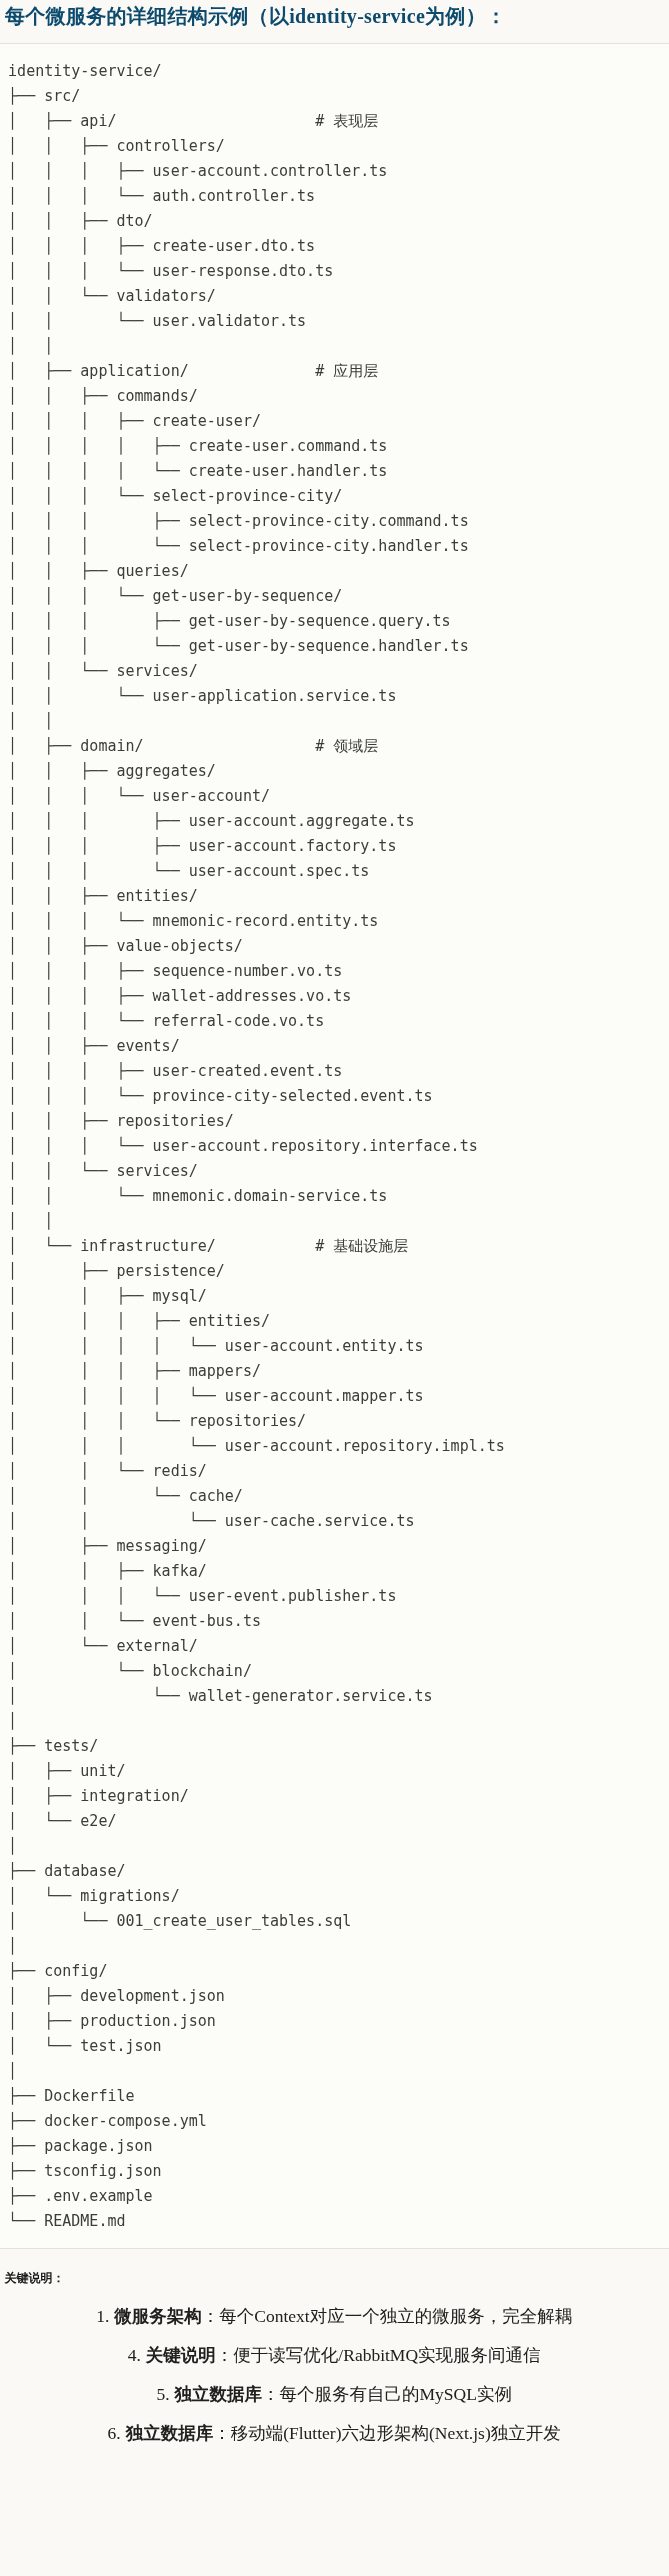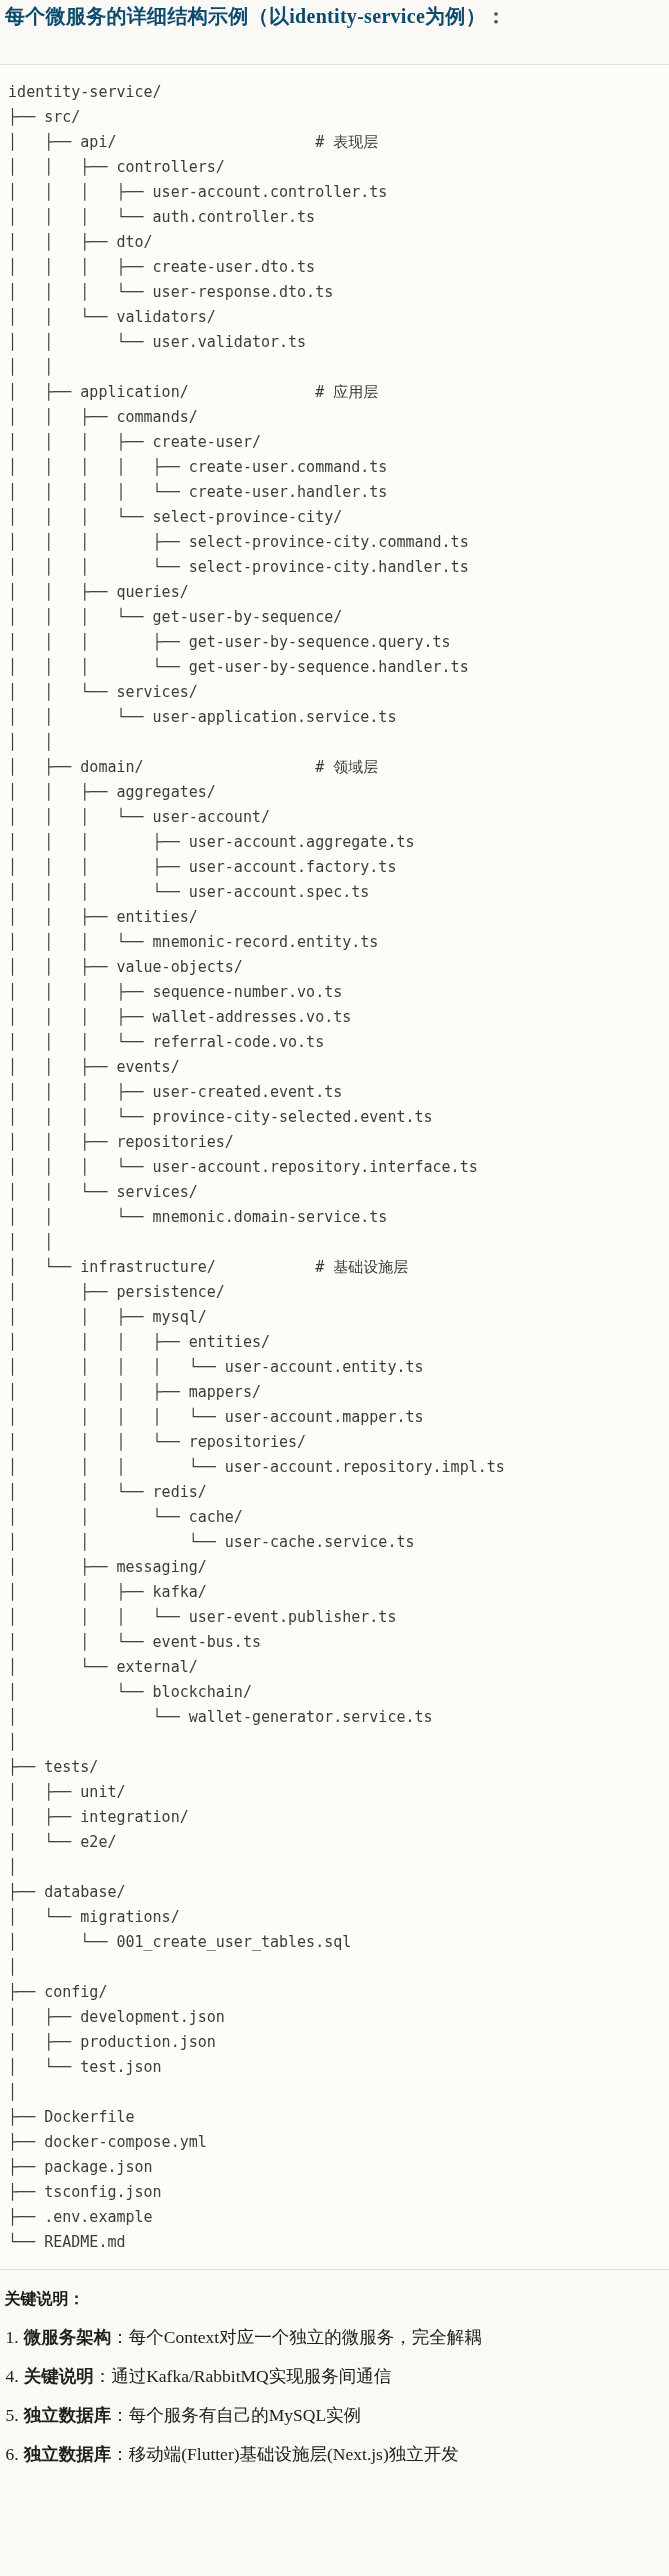--- a/index.html
+++ b/index.html
@@ -14,46 +14,47 @@
   }
   .page-title {
     margin: 3.8px 6.3px 0 5px;
     font-size: 20px;
     line-height: 25px;
     font-weight: 700;
     color: #0c4a6e;
     letter-spacing: 0.3px;
   }
   .code-block {
-    margin-top: 35px;
+    margin-top: 14px;
     background: #fcfcf9;
     border-top: 1.3px solid #e3e1d9;
     border-bottom: 1.3px solid #e3e1d9;
     padding: 15px 0 13.8px 8.1px;
   }
   .code-block pre {
     margin: 0;
     font-family: "DejaVu Sans Mono", monospace;
     font-size: 15px;
     line-height: 25px;
     color: #3c3c39;
     white-space: pre;
   }
   .notes { padding: 0 6.3px 0 3.1px; }
   .notes-heading {
     margin: 17.5px 0 0 1.3px;
-    font-size: 16px;
+    font-size: 12px;
     line-height: 24px;
     font-weight: 700;
     color: #191816;
   }
   ol.notes-list {
     list-style: none;
     margin: 16.3px 0 0 0;
     padding: 0 0 0 2.5px;
+    text-align: center;
   }
   ol.notes-list li {
     font-size: 17.5px;
     line-height: 20px;
     margin-bottom: 19px;
     color: #21201e;
   }
   .item-number { margin-right: 5px; }
   .item-term { font-weight: 700; }
   .notes-footer {
@@ -157,19 +158,19 @@
 ├── tsconfig.json
 ├── .env.example
 └── README.md</pre>
 </div>
 
 <div class="notes">
   <h3 class="notes-heading">关键说明：</h3>
 
   <ol class="notes-list">
     <li><span class="item-number">1.</span><span class="item-term">微服务架构</span><span class="item-colon">：</span><span class="item-text">每个Context对应一个独立的微服务，完全解耦</span></li>
-    <li><span class="item-number">4.</span><span class="item-term">关键说明</span><span class="item-colon">：</span><span class="item-text">通过Kafka/RabbitMQ实现服务间通信</span></li>
+    <li><span class="item-number">4.</span><span class="item-term">关键说明</span><span class="item-colon">：</span><span class="item-text">便于读写优化/RabbitMQ实现服务间通信</span></li>
     <li><span class="item-number">5.</span><span class="item-term">独立数据库</span><span class="item-colon">：</span><span class="item-text">每个服务有自己的MySQL实例</span></li>
-    <li><span class="item-number">6.</span><span class="item-term">独立数据库</span><span class="item-colon">：</span><span class="item-text">移动端(Flutter)基础设施层(Next.js)独立开发</span></li>
+    <li><span class="item-number">6.</span><span class="item-term">独立数据库</span><span class="item-colon">：</span><span class="item-text">移动端(Flutter)六边形架构(Next.js)独立开发</span></li>
   </ol>
 
 </div>
 
 
 </body></html>

